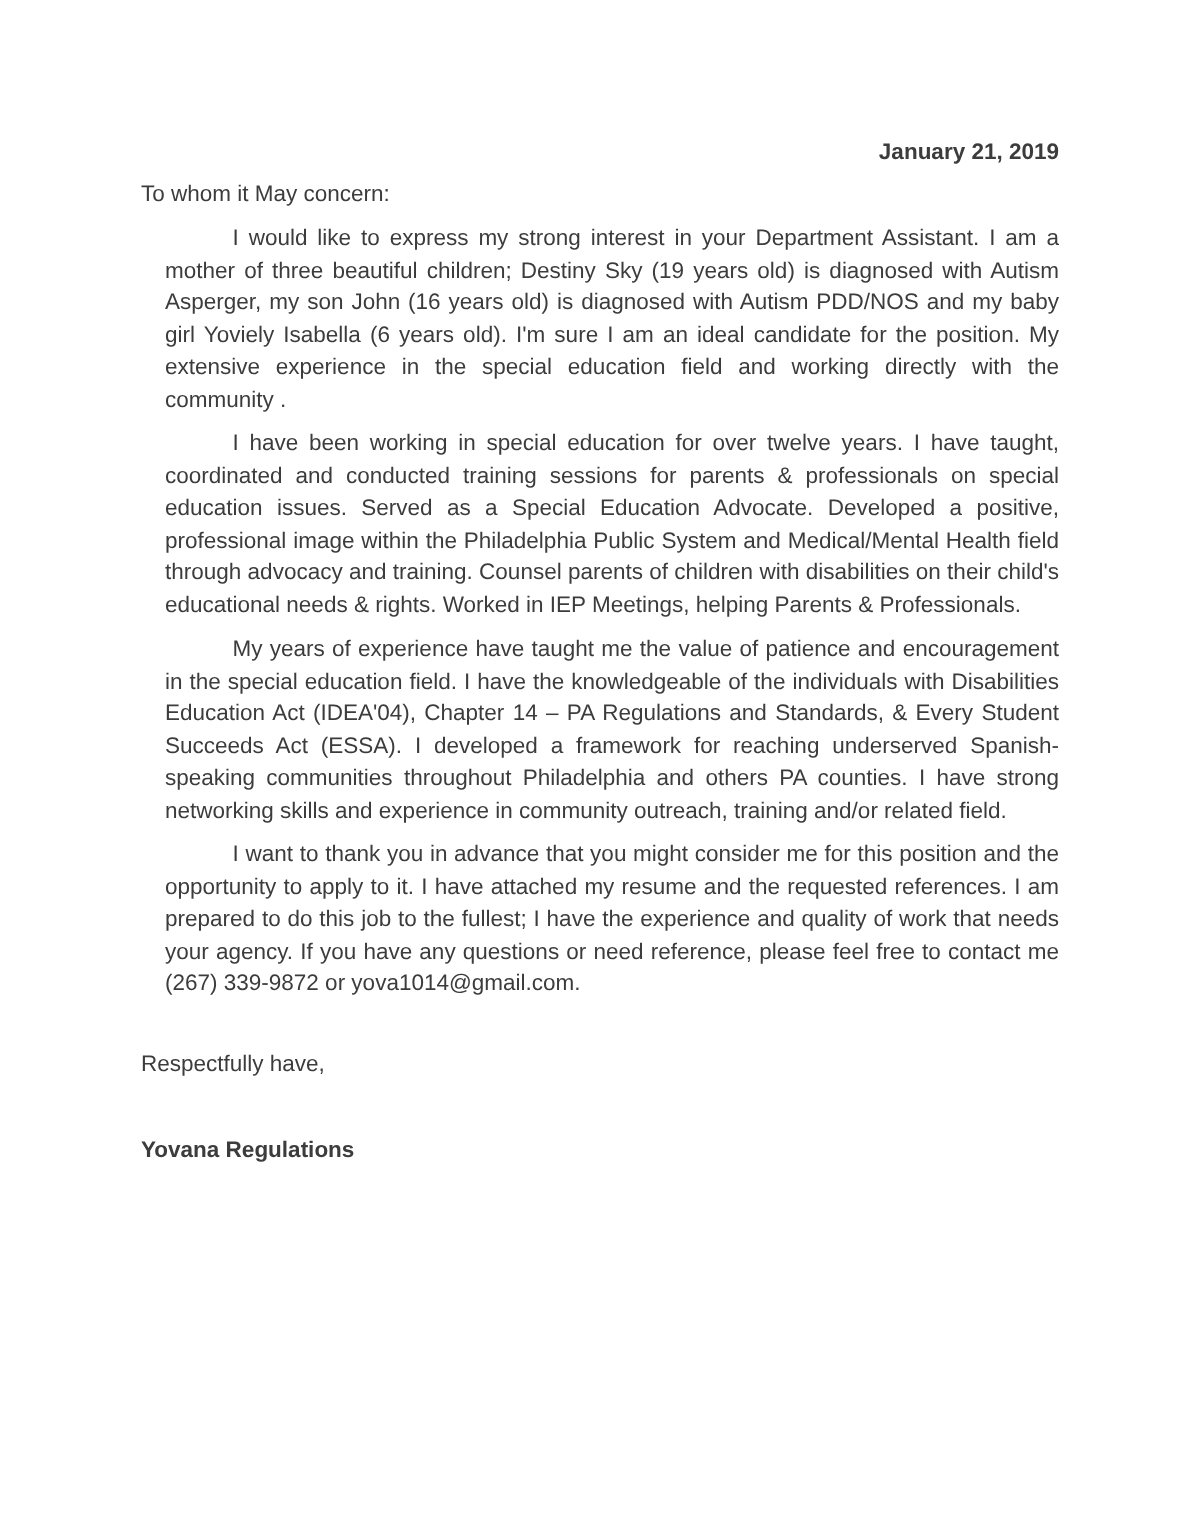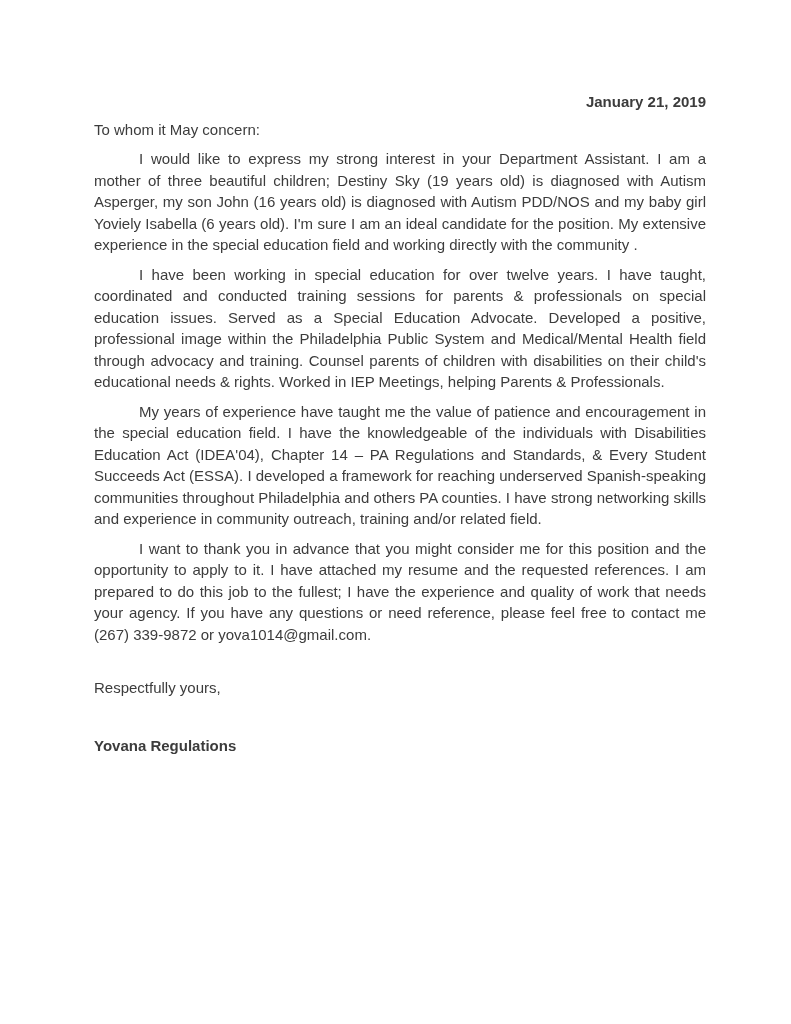--- a/index.html
+++ b/index.html
@@ -26,21 +26,21 @@
   .date {
     text-align: right;
     font-weight: bold;
     margin: 0 0 6px 0;
   }
   .salutation {
     font-weight: normal;
     margin: 0 0 8px 0;
   }
   .para {
-    margin: 0 0 8px 0;
+    margin: 0 0 8px 16px;
     text-align: justify;
     text-indent: 45px;
   }
   .closing {
     margin-top: 32px;
   }
   .signature {
     margin-top: 36px;
     font-weight: bold;
   }
@@ -54,16 +54,16 @@
   <div class="salutation">To whom it May concern:</div>
 
   <p class="para">I would like to express my strong interest in your  Department Assistant. I am a mother of three beautiful children; Destiny Sky (19 years old) is diagnosed with Autism Asperger, my son John (16 years old) is diagnosed with Autism PDD/NOS and my baby girl Yoviely Isabella (6 years old). I'm sure I am an ideal candidate for the position. My extensive experience in the special education field and working directly with the community .</p>
 
   <p class="para">I have been working in special education for over twelve years. I have taught, coordinated and conducted training sessions for parents &amp; professionals on special education issues. Served as a Special Education Advocate. Developed a positive, professional image within the Philadelphia Public System and Medical/Mental Health field through advocacy and training. Counsel parents of children with disabilities on their child's educational needs &amp; rights. Worked in IEP Meetings, helping Parents &amp; Professionals.</p>
 
   <p class="para">My years of experience have taught me the value of patience and encouragement in the special education field. I have the knowledgeable of the individuals with Disabilities Education Act (IDEA'04), Chapter 14 – PA Regulations and Standards, &amp; Every Student Succeeds Act (ESSA). I developed a framework for reaching underserved Spanish-speaking communities throughout Philadelphia and others PA counties. I have strong networking skills and experience in community outreach, training and/or related field.</p>
 
   <p class="para">I want to thank you in advance that you might consider me for this position and the opportunity to apply to it. I have attached my resume and the requested references. I am prepared to do this job to the fullest; I have the experience and quality of work that needs your agency. If you have any questions or need reference, please feel free to contact me (267) 339-9872 or yova1014@gmail.com.</p>
 
-  <div class="closing">Respectfully yours,</div>
+  <div class="closing">Respectfully have,</div>
 
   <div class="signature">Yovana Regulations</div>
 </div>
 
 </body></html>

